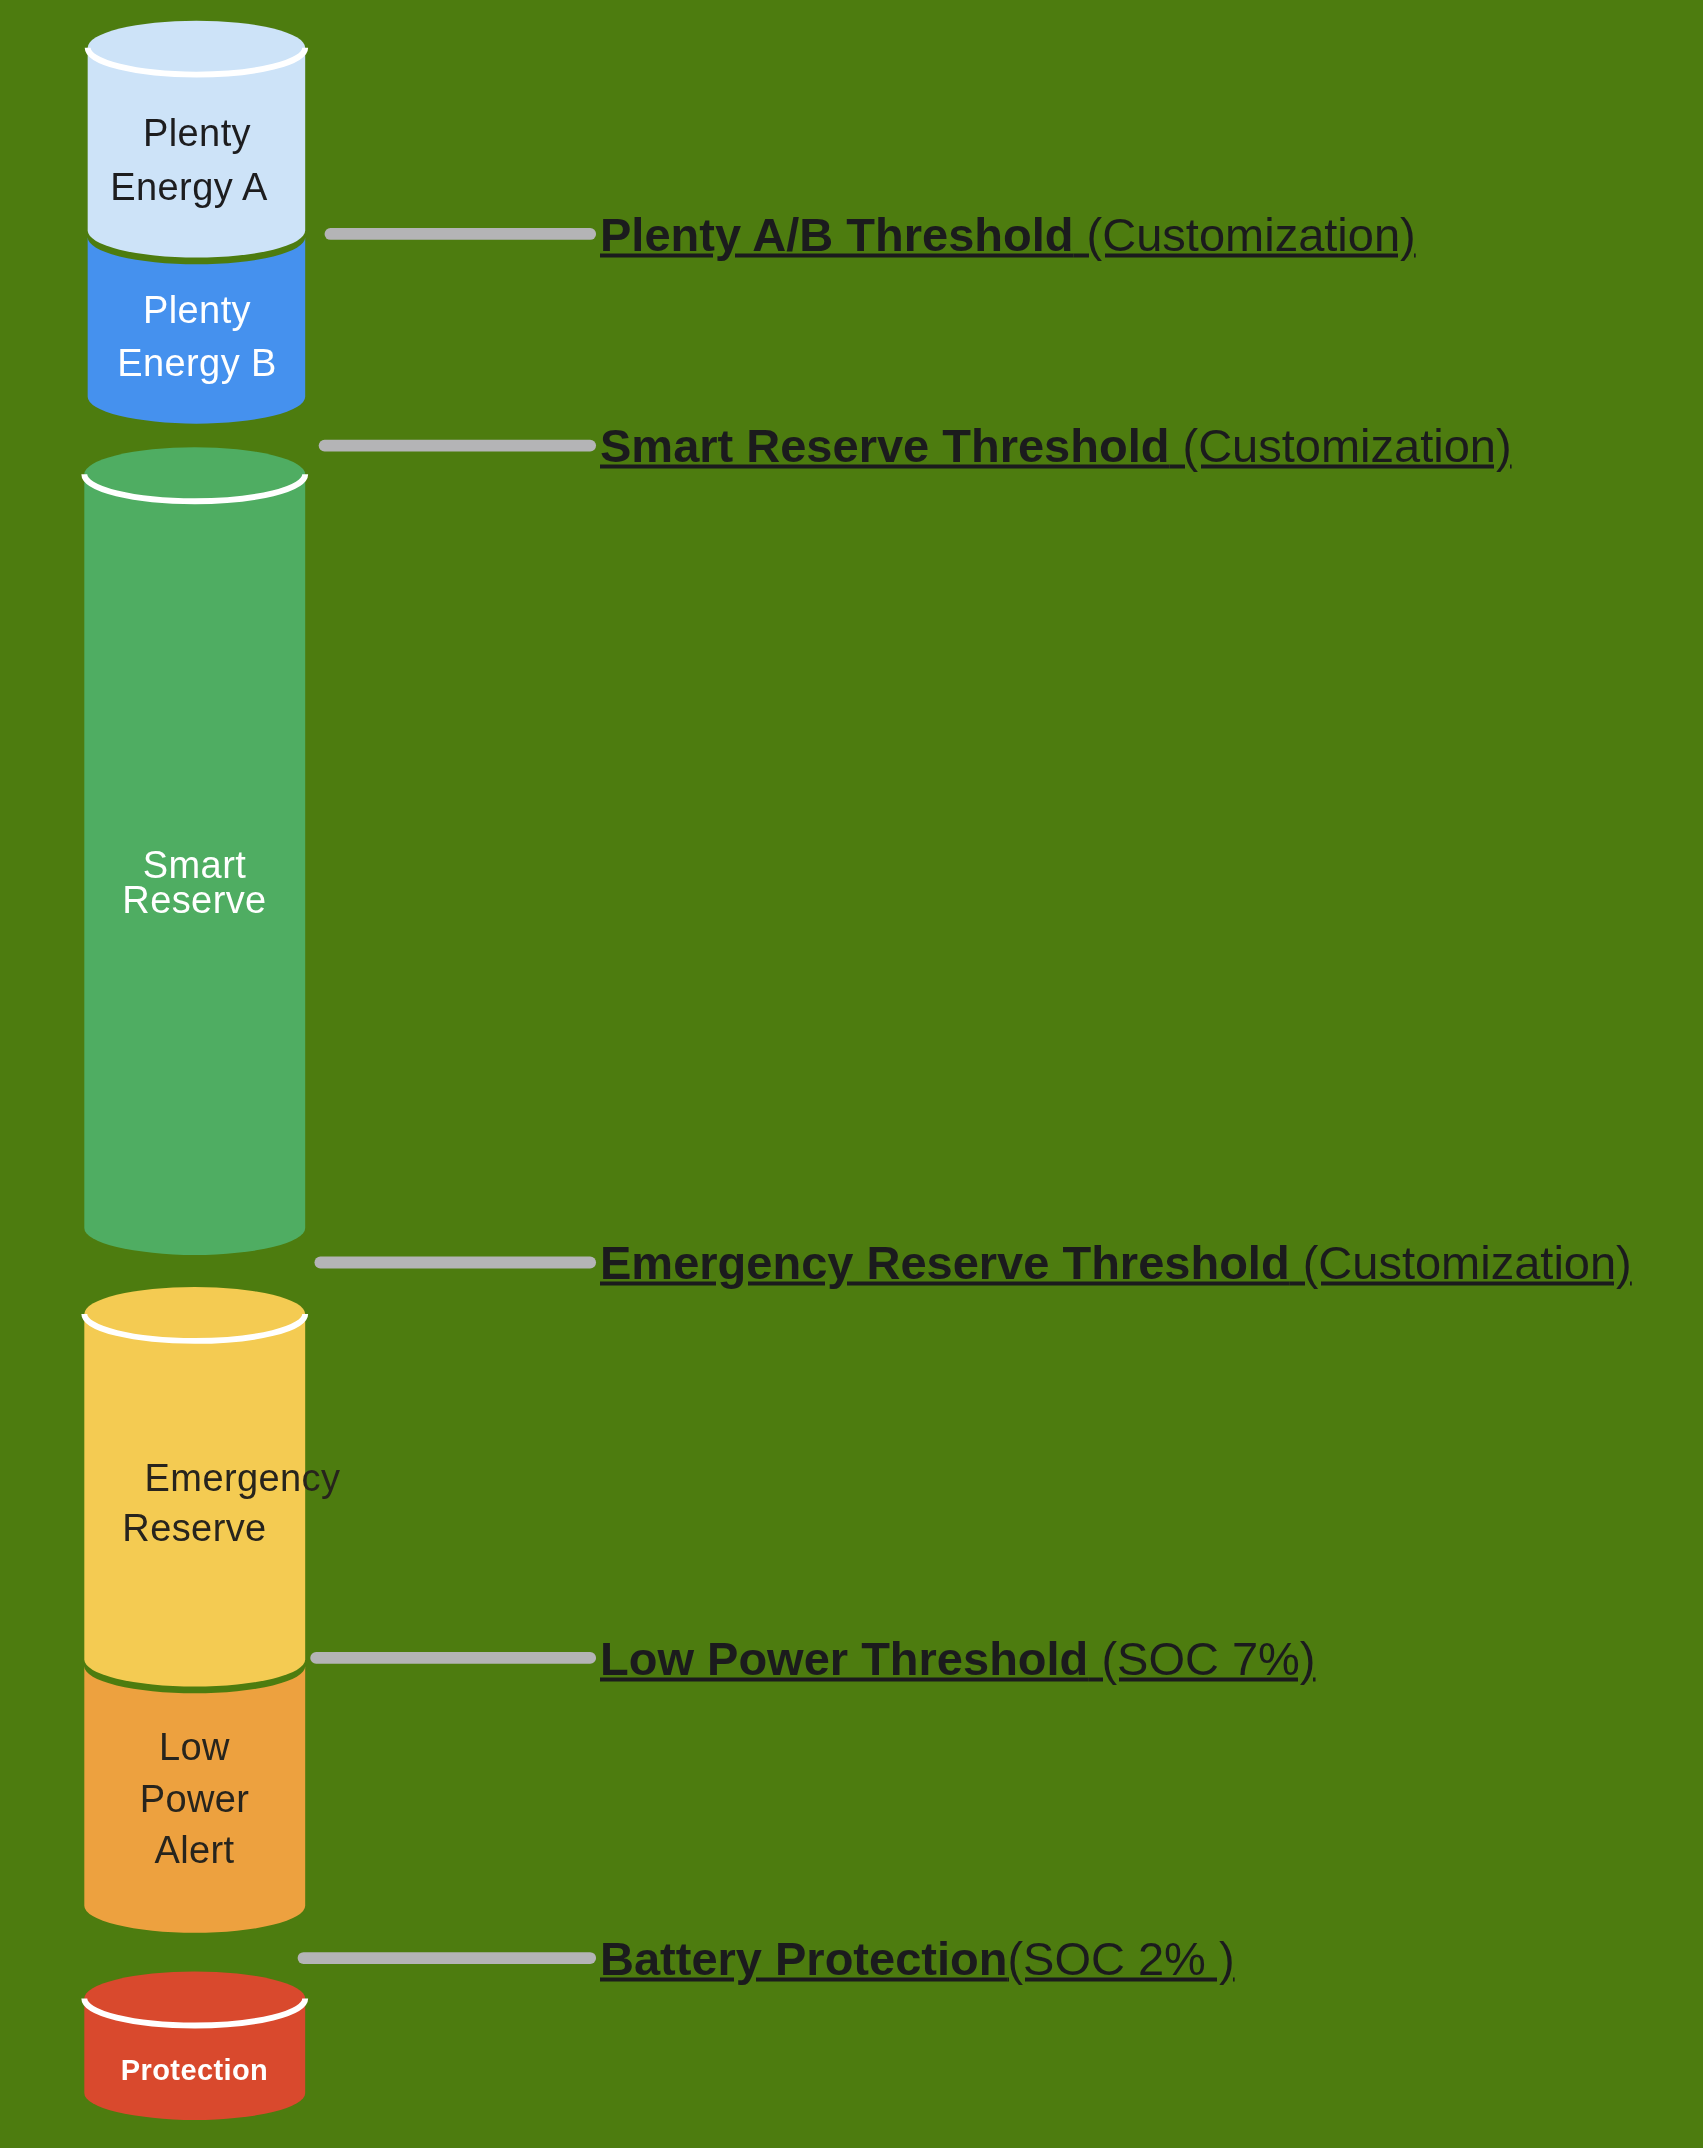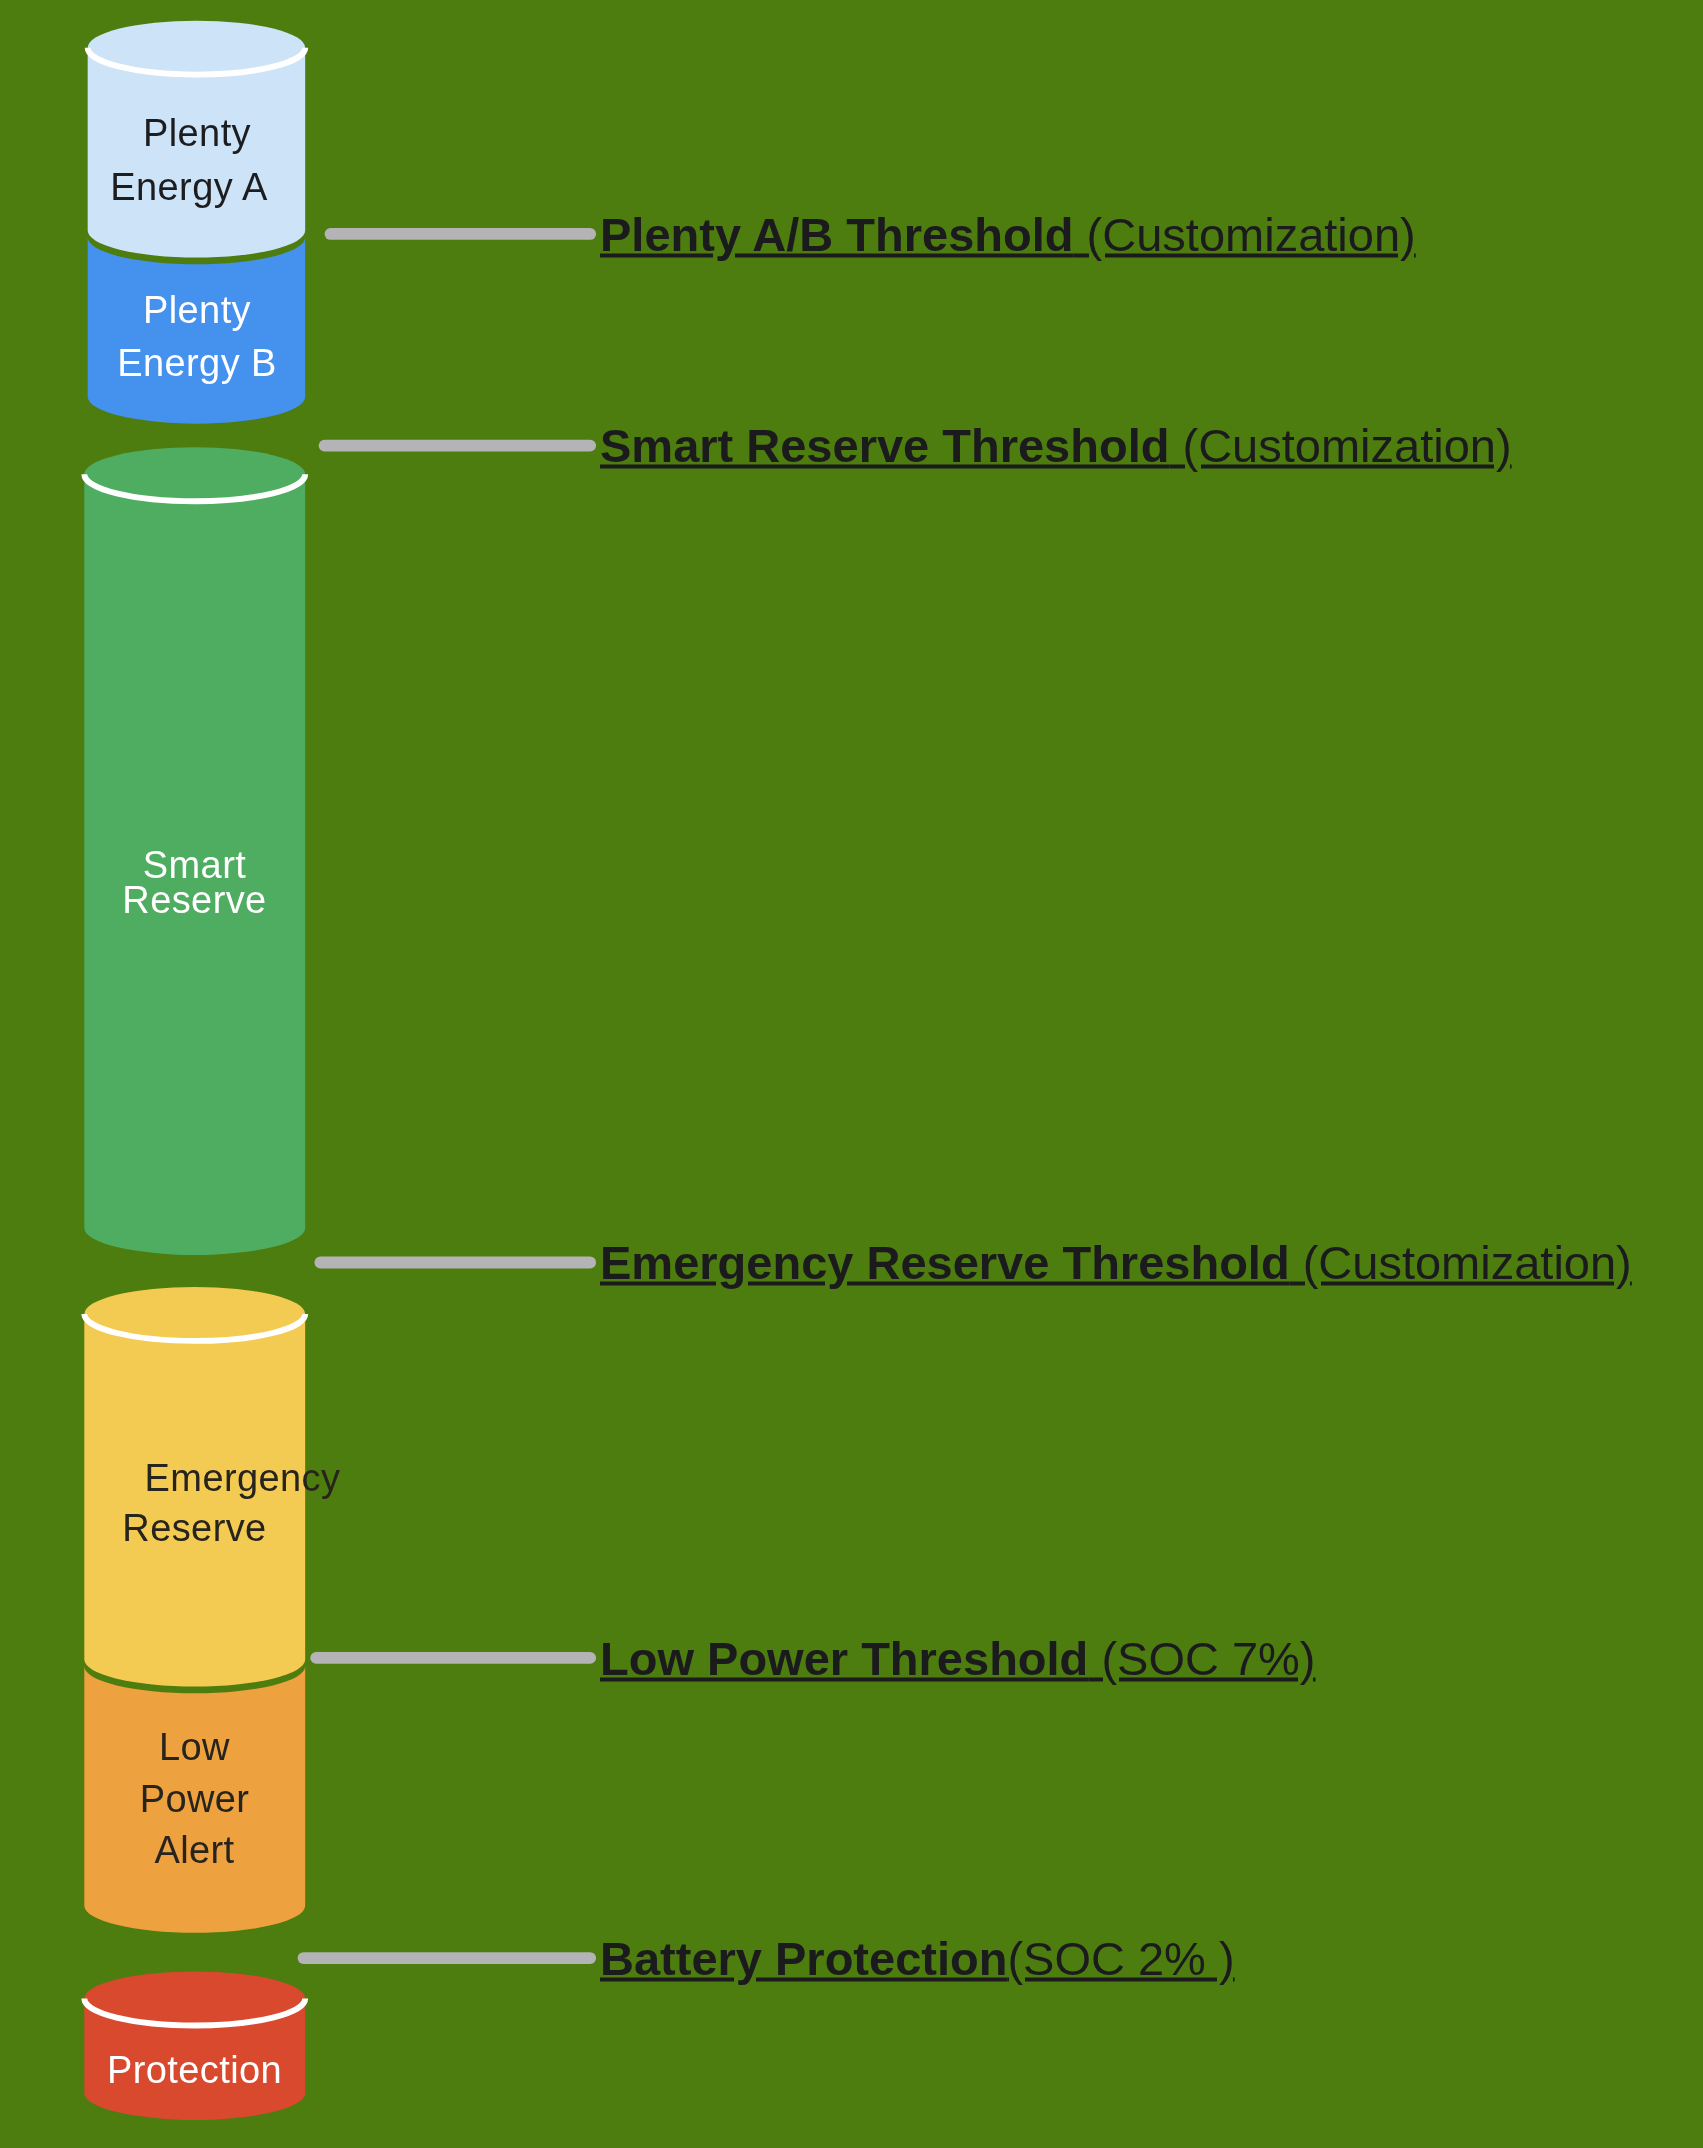--- a/index.html
+++ b/index.html
@@ -23,21 +23,21 @@
     left: 84px;
     width: 221px;
     text-align: center;
     font-size: 38px;
     font-weight: 400;
     line-height: 1;
     transform: translateY(-50%);
     white-space: nowrap;
     letter-spacing: 0.4px;
   }
-  .cyl-line.small { font-size: 38px; }
+  .cyl-line.small { font-size: 29px; font-weight: bold; }
   .th-label {
     position: absolute;
     left: 600px;
     transform: translateY(-50%);
     font-size: 47px;
     line-height: 1;
     white-space: nowrap;
     letter-spacing: 0px;
     text-decoration: underline;
   }

